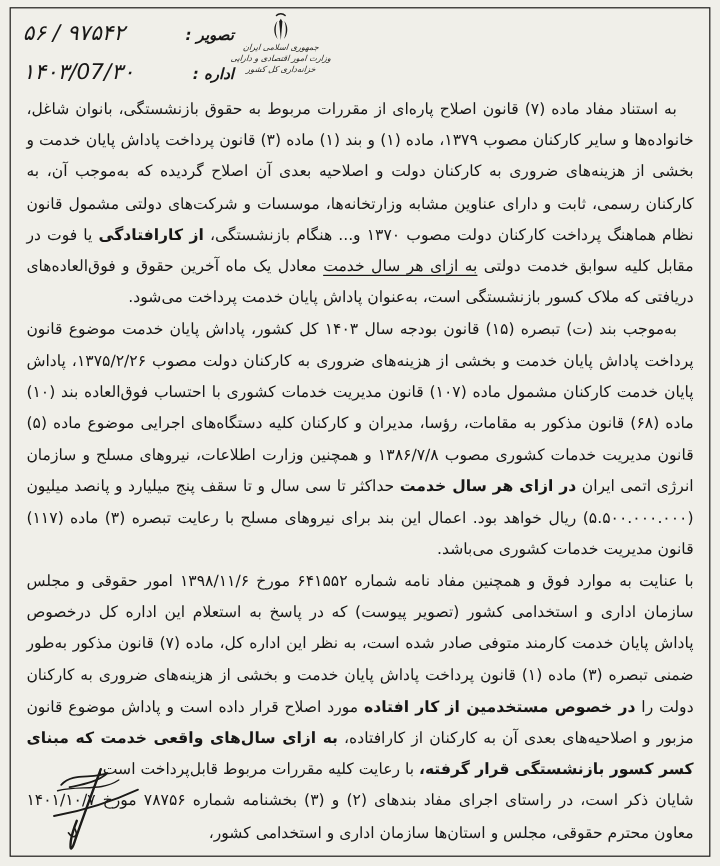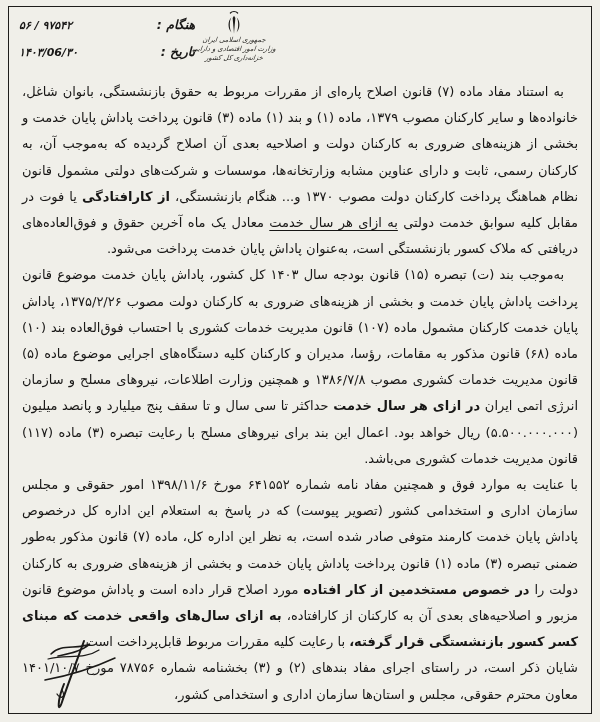--- a/index.html
+++ b/index.html
@@ -14,21 +14,21 @@
     border:1.5px solid #1e1d1b;
     background:#f0efe9;
     overflow:hidden;
   }
   
   .hdr{position:relative;height:70px;}
   .meta{position:absolute;top:8px;left:10px;width:176px;direction:rtl;font-size:12px;}
   .meta-row{display:flex;justify-content:space-between;align-items:baseline;margin-top:2px;}
   .meta-row + .meta-row{margin-top:12px;}
   .meta-label{font-weight:bold;font-style:italic;font-size:12.5px;white-space:nowrap;}
-  .meta-value{direction:ltr;font-weight:bold;font-size:11px;font-style:italic;white-space:nowrap;letter-spacing:1px;}
+  .meta-value{direction:ltr;font-weight:normal;font-size:18px;font-style:italic;white-space:nowrap;letter-spacing:1px;}
   .emblem-block{position:absolute;top:3px;left:172px;width:106px;text-align:center;line-height:9px;}
   .emblem-block svg{display:inline-block;}
   .org-line{font-size:6.8px;font-style:italic;color:#2a2926;white-space:nowrap;transform:skewX(-6deg);}
   .recipient{
     position:absolute;top:20px;right:12px;
     direction:rtl;font-weight:bold;font-size:15px;white-space:nowrap;
   }
   
   .letter-body{
     position:absolute;top:72px;right:13px;left:13px;
@@ -44,26 +44,26 @@
 </style>
 </head>
 <body>
 
 <div class="sheet">
 
   <div class="hdr">
 
     <div class="meta">
       <div class="meta-row">
-        <span class="meta-label">هنگام :</span>
+        <span class="meta-label">تصویر :</span>
         <span class="meta-value">۵۶ / ۹۷۵۴۲</span>
       </div>
       <div class="meta-row">
-        <span class="meta-label">تاریخ :</span>
-        <span class="meta-value">۱۴۰۳/06/۳۰</span>
+        <span class="meta-label">اداره :</span>
+        <span class="meta-value">۱۴۰۳/07/۳۰</span>
       </div>
     </div>
 
     <div class="emblem-block">
       <svg width="20" height="26" viewBox="0 0 22 28">
         <path d="M7,3 C9,0.8 13,0.8 15,3" fill="none" stroke="#1c1b19" stroke-width="1.3" stroke-linecap="round"></path>
         <path d="M11,6 L12.5,8.4 L11,25.5 L9.5,8.4 Z" fill="#1c1b19"></path>
         <path d="M8,8 C4,12 4,20 8.2,24.5 C5.8,20 5.8,12 8,8 Z" fill="#1c1b19"></path>
         <path d="M14,8 C18,12 18,20 13.8,24.5 C16.2,20 16.2,12 14,8 Z" fill="#1c1b19"></path>
       </svg>

